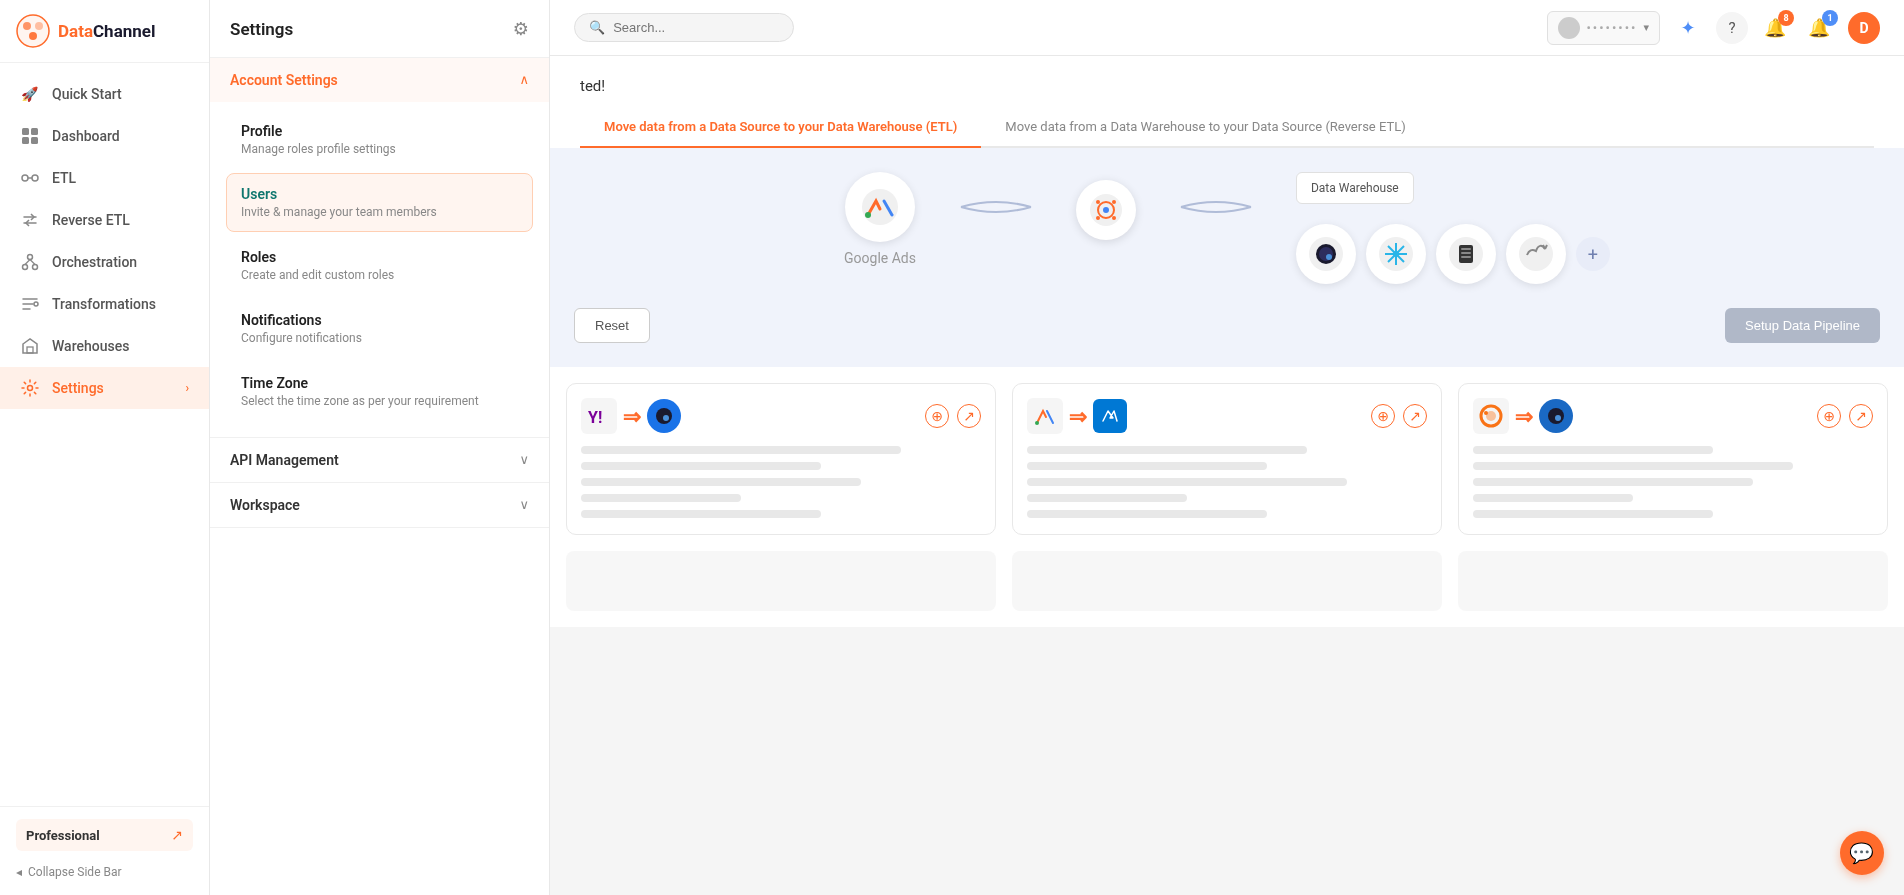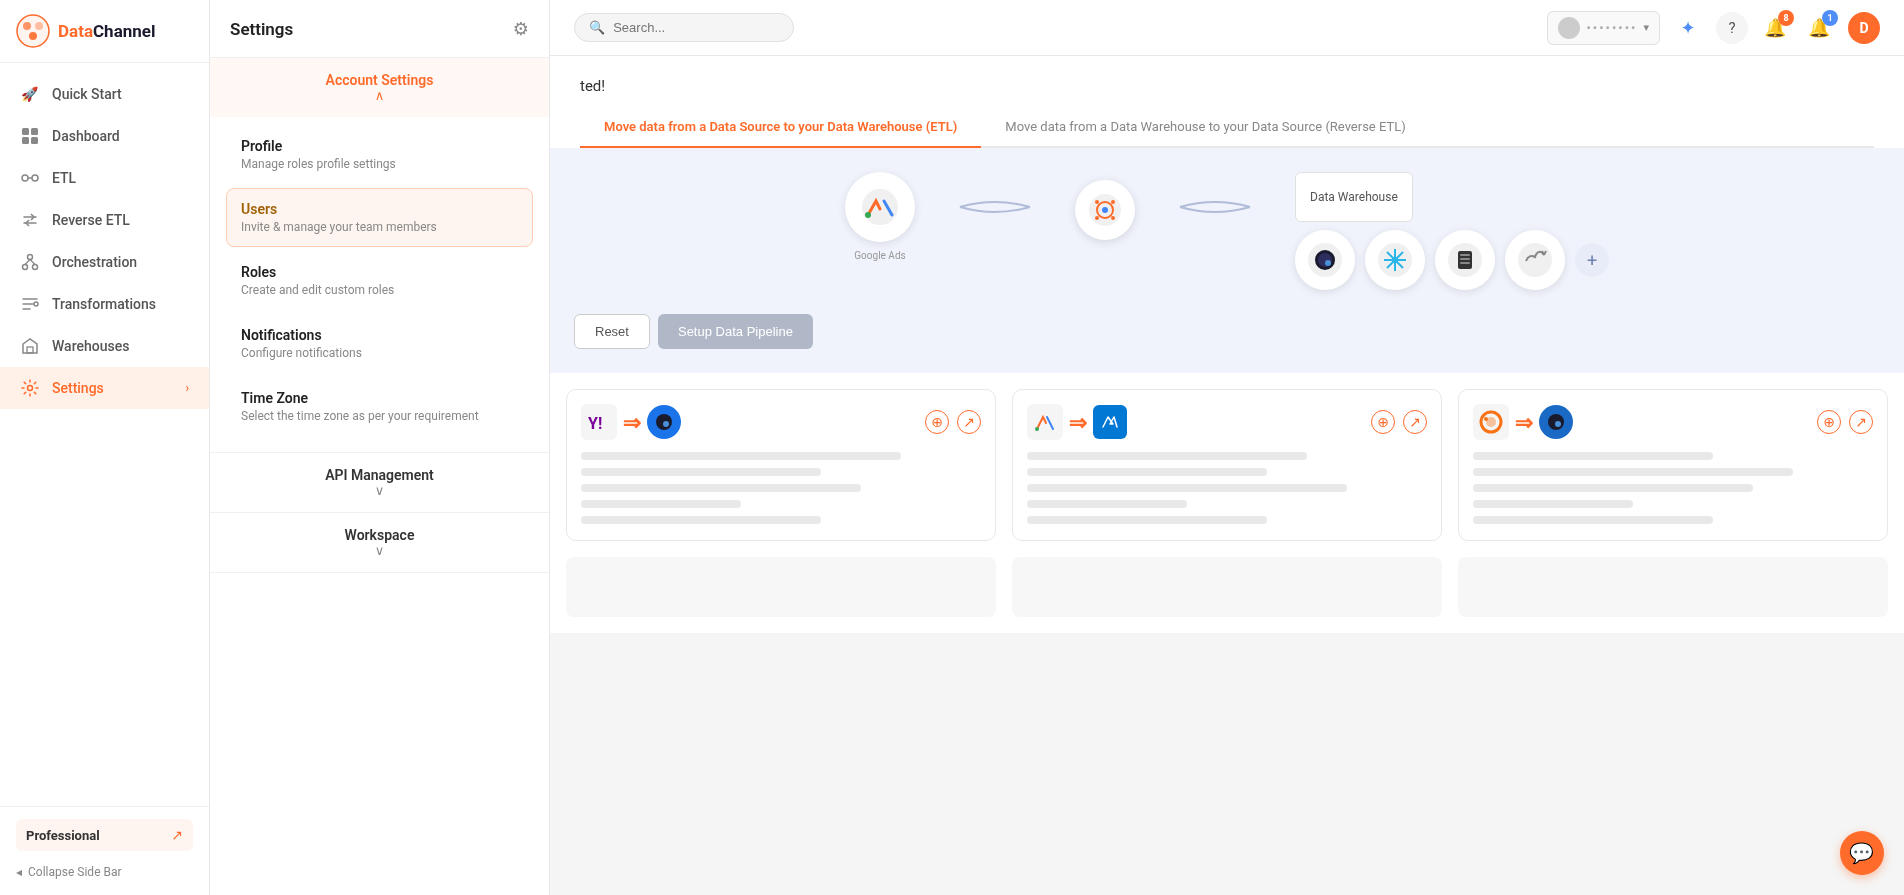--- a/index.html
+++ b/index.html
@@ -118,26 +118,24 @@
     .settings-gear {
       color: #888;
       font-size: 18px;
       cursor: pointer;
     }
     .settings-section {
       border-bottom: 1px solid #f0f0f0;
     }
     .section-header {
       display: flex;
-      align-items: center;
       justify-content: space-between;
       padding: 14px 20px;
       cursor: pointer;
       background: #fff8f5;
-      flex-direction: column;
     }
     .section-header.collapsed { background: #fff; }
     .section-label {
       font-size: 14px;
       font-weight: 600;
       color: #ff6b2b;
     }
     .section-label.collapsed { color: #333; }
     .section-chevron {
       color: #ff6b2b;
@@ -158,21 +156,21 @@
     .settings-item.active {
       background: #fff5f0;
       border: 1.5px solid #ffcfb3;
     }
     .item-title {
       font-size: 14px;
       font-weight: 600;
       color: #222;
       margin-bottom: 3px;
     }
-    .settings-item.active .item-title { color: #a16207; }
+    .settings-item.active .item-title { color: #0f766e; }
     .item-desc {
       font-size: 12px;
       color: #888;
     }
 
     
     .main-content {
       flex: 1;
       display: flex;
       flex-direction: column;
@@ -332,23 +330,24 @@
       justify-content: center;
       font-size: 11px;
       color: #666;
       flex-direction: column;
       gap: 4px;
     }
     .dw-label-box {
       background: #fff;
       border: 1px solid #e0e0e0;
       border-radius: 6px;
-      padding: 17px 14px;
+      padding: 8px 14px;
       font-size: 12px;
       color: #555;
+      margin-bottom: 12px;
       align-self: flex-start;
     }
     .warehouse-nodes {
       display: flex;
       gap: 10px;
       align-items: center;
       flex-wrap: wrap;
     }
     .wh-node {
       width: 60px;
@@ -371,21 +370,21 @@
       align-items: center;
       justify-content: center;
       font-size: 18px;
       color: #7080b0;
       cursor: pointer;
     }
 
     .pipeline-buttons {
       display: flex;
       gap: 8px;
-      justify-content: flex-start;
+      justify-content: space-between;
       margin-top: 24px;
     }
     .btn-reset {
       padding: 9px 20px;
       border: 1.5px solid #ccc;
       background: #fff;
       border-radius: 6px;
       font-size: 13px;
       color: #555;
       cursor: pointer;
@@ -696,21 +695,21 @@
           <div style="display:flex;flex-direction:column;align-items:center;gap:8px;">
             <div class="pipeline-node">
               <svg width="40" height="40" viewBox="0 0 40 40">
                 <circle cx="20" cy="20" r="18" fill="#f0f0f0"></circle>
 
                 <path d="M8 28L16 14l4 8" fill="none" stroke="#ff6b2b" stroke-width="3" stroke-linecap="round"></path>
                 <path d="M24 14L32 28" fill="none" stroke="#4285F4" stroke-width="3" stroke-linecap="round"></path>
                 <circle cx="8" cy="28" r="3" fill="#34A853"></circle>
               </svg>
             </div>
-            <span style="font-size:10px;color:#999;">Google Ads</span>
+            <span style="font-size:14px;color:#999;">Google Ads</span>
           </div>
 
           <div style="display:flex;align-items:center;margin-top:20px;">
             <svg width="80" height="30" viewBox="0 0 80 30">
               <path d="M5 15 Q40 5 75 15" fill="none" stroke="#b0bcd8" stroke-width="2"></path>
               <path d="M5 15 Q40 25 75 15" fill="none" stroke="#b0bcd8" stroke-width="2"></path>
             </svg>
           </div>
 
           <div style="display:flex;flex-direction:column;align-items:center;gap:8px;margin-top:8px;">

